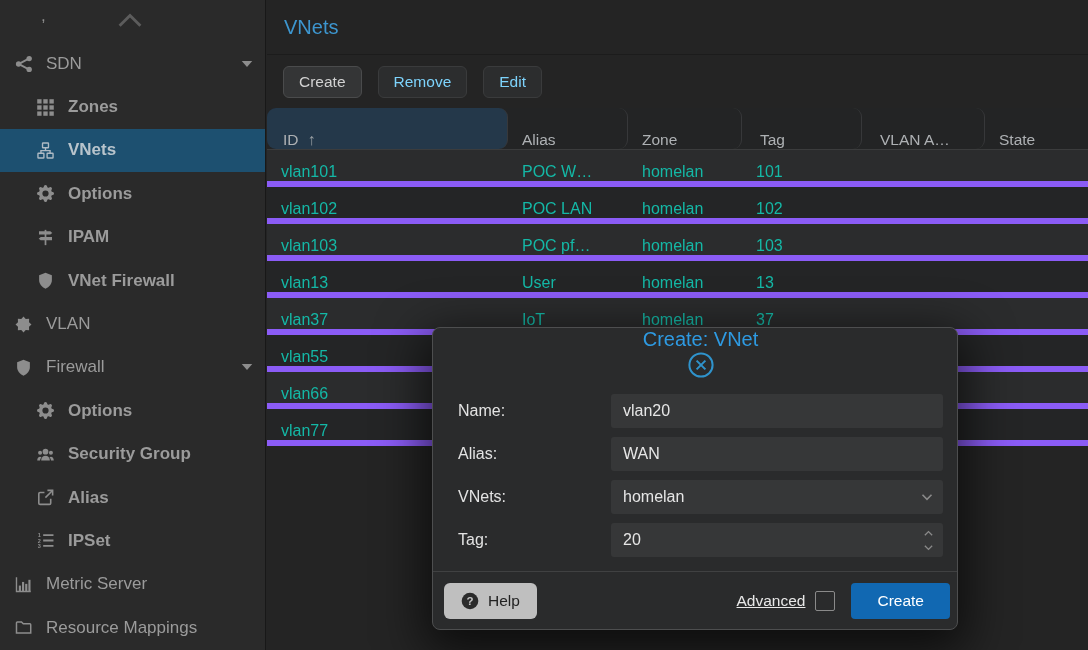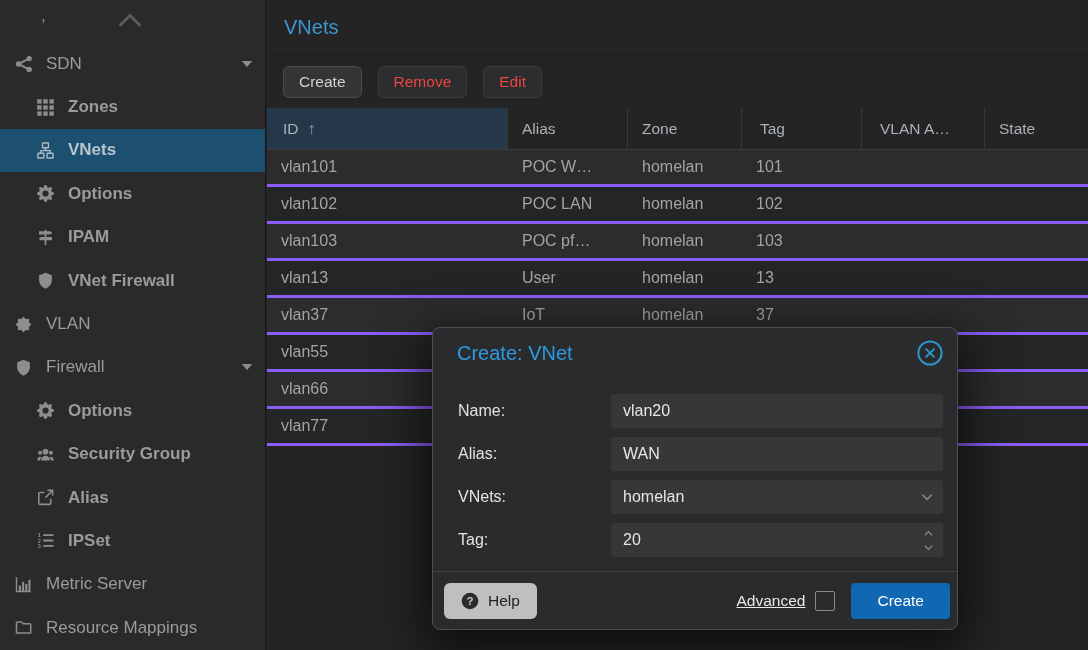--- a/index.html
+++ b/index.html
@@ -29,40 +29,40 @@
 
   
   .content { position:absolute; left:267px; top:0; right:0; bottom:0; background:#242424; }
   .titlebar { height:55px; display:flex; align-items:center; padding-left:17px;
     border-bottom:1px solid #1c1c1c; }
   .page-title { color:#3d96cf; font-size:20px; }
   .toolbar { height:53px; display:flex; align-items:center; padding-left:16px; gap:16px; }
   .tbtn { height:32px; padding:0 15px; font-size:15.5px; border-radius:6px;
     background:#343536; border:1px solid #4a4b4c; color:#d2d2d2;
     font-family:inherit; cursor:pointer; }
-  .tbtn.disabled { background:#2c2d2e; border-color:#3a3b3c; color:#ef4444; }
+  .tbtn.disabled { background:#2c2d2e; border-color:#3a3b3c; color:#7dd3fc; }
 
   .grid-head { display:flex; height:42px; background:#232425; border-bottom:1px solid #3b3c3d; }
-  .hcell { display:flex; align-items:center; gap:9px; padding-left:14px; font-size:15.5px;
-    color:#aeb1b4; border-right:1px solid #37383a; overflow:hidden; white-space:nowrap; cursor:pointer; }
+  .hcell { display:flex; align-items:flex-end; gap:9px; padding-left:14px; font-size:15.5px;
+    color:#aeb1b4; border-right:1px solid #37383a; overflow:hidden; white-space:nowrap; cursor:pointer;border-radius:9px; }
   .hcell.sorted { background:#24384a; }
   .hcell:last-child { border-right:none; }
   .sort-arrow { color:#9aa0a4; font-size:16px; }
   .c0 { width:241px; padding-left:16px; } .c1 { width:120px; } .c2 { width:114px; }
   .c3 { width:120px; padding-left:18px; } .c4 { width:123px; padding-left:18px; } .c5 { flex:1; }
-  .grid-row { display:flex; height:37px; border-bottom:3px solid #8b5cf6;
-    font-size:16px; color:#a3a3a3; cursor:pointer; }
+  .grid-row { display:flex; height:37px; border-bottom:6px solid #8b5cf6;
+    font-size:16px; color:#14b8a6; cursor:pointer;align-items:flex-end; }
   .grid-row.odd { background:#2b2c2d; } .grid-row.even { background:#242526; }
   .cell { display:flex; align-items:center; padding-left:14px; overflow:hidden; white-space:nowrap; }
 
   
   .modal { position:absolute; left:432px; top:327px; width:526px; height:303px;
     background:#2a2b2c; border:1px solid #4d4e4f; border-radius:8px;
     box-shadow:0 14px 48px 8px rgba(0,0,0,0.65); }
-  .modal-head { height:50px; display:flex; align-items:center; padding:0 13px 0 24px; }
+  .modal-head { height:50px; display:flex; align-items:center; padding:0 13px 0 24px;flex-direction:column; }
   .modal-title { color:#2e9ae2; font-size:20px; flex:1; }
   .close-btn { cursor:pointer; display:flex; }
   .modal-body { padding:16px 14px 0 25px; }
   .field { display:flex; align-items:center; height:34px; margin-bottom:9px; }
   .f-label { width:153px; color:#e3e3e3; font-size:16px; flex:none; }
   .f-ctl { flex:1; position:relative; height:34px; }
   .txt { width:100%; height:34px; background:#363738; border:none; border-radius:3px;
     color:#e6e6e6; font-size:16px; padding:0 12px; font-family:inherit; outline:none; }
   .trigger { position:absolute; right:8px; top:0; bottom:0; display:flex;
     align-items:center; color:#8a8a8a; cursor:pointer; }

